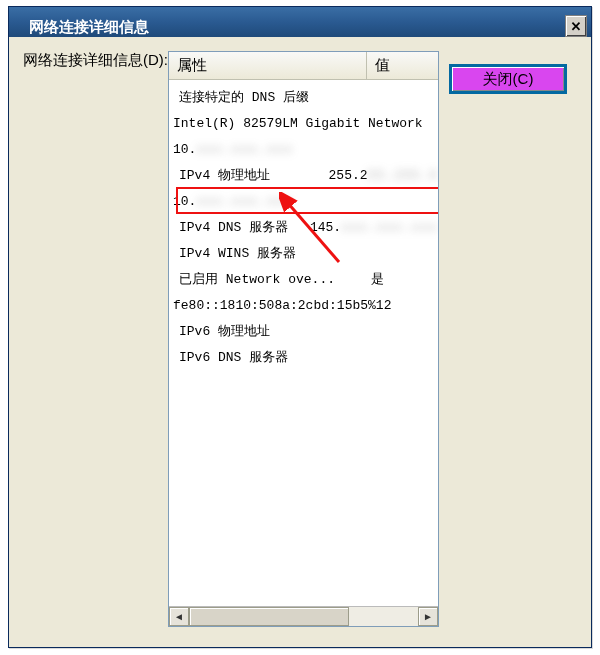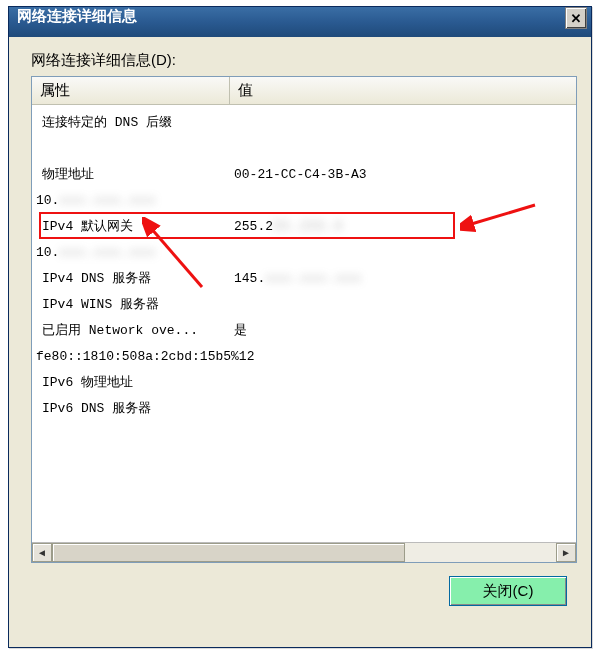--- a/index.html
+++ b/index.html
@@ -19,43 +19,42 @@
     background: #ece9d8;
     display: flex;
     flex-direction: column;
     box-shadow: 1px 1px 0 rgba(0,0,0,.15);
   }
   .titlebar {
     height: 30px;
     background: linear-gradient(#3a6ea5, #2a5a91 50%, #1f4a7a);
     color: #fff;
     display: flex;
-    align-items: flex-start;
-    padding: 0 4px 0 8px;
+    align-items: flex-end;
+    padding: 0 4px 0 20px;
     font-weight: bold;
     font-size: 15px;
   }
   .titlebar .title { flex: 1; }
   .close-btn {
     width: 22px; height: 22px;
     background: #d4d0c8;
     border: 1px solid #808080;
     box-shadow: inset 1px 1px 0 #fff, inset -1px -1px 0 #404040;
     display: flex; align-items: center; justify-content: center;
     font-family: "Arial", sans-serif;
     font-size: 13px; font-weight: bold; color: #000;
     cursor: pointer;
   }
   .body {
     flex: 1;
-    padding: 14px 14px 28px 14px;
-    display: flex;
-    flex-direction: column;
+    padding: 14px 14px 20px 14px;
+    display: flex;
+    flex-direction: row;
     background: #ece9d8;
-    margin-left: 8px;
   }
   .label-text {
     margin-bottom: 6px;
     font-size: 15px;
     color: #000;
   }
   .listview-wrap {
     flex: 1;
     position: relative;
     border: 1px solid #7f9db9;
@@ -155,22 +154,22 @@
   .footer {
     height: 56px;
     display: flex;
     justify-content: flex-end;
     align-items: center;
     padding: 0 10px;
   }
   .btn {
     min-width: 118px;
     height: 30px;
-    background: #86efac;
-    border: 1px solid #0369a1;
+    background: #d946ef;
+    border: 3px solid #0369a1;
     box-shadow: inset 1px 1px 0 #fff, inset -1px -1px 0 #888;
     font-size: 15px;
     font-family: inherit;
     cursor: pointer;
     padding: 0 14px;
   }
 </style>
 </head>
 <body>
 
@@ -190,30 +189,27 @@
         <div class="lv-header">
           <div class="col col1">属性</div>
           <div class="col col2">值</div>
         </div>
         <div class="lv-rows" id="rows">
             <div class="lv-row">
               <div class="c1">连接特定的 DNS 后缀</div>
               <div class="c2"></div>
             </div>
             <div class="lv-row">
-            </div>
-            <div class="lv-row">
-              <div class="c1">物理地址</div>
-              <div class="c2">00-21-CC-C4-3B-A3</div>
+              <div class="c2">Intel(R) 82579LM Gigabit Network</div>
             </div>
             <div class="lv-row">
               <div class="c2"><span>10.</span><span class="blur">xxx.xxx.xxx</span></div>
             </div>
             <div class="lv-row">
-              <div class="c1">IPv4 默认网关</div>
+              <div class="c1">IPv4 物理地址</div>
               <div class="c2"><span>255.2</span><span class="blur">55.255.0</span></div>
             </div>
             <div class="lv-row">
               <div class="c2"><span>10.</span><span class="blur">xxx.xxx.xxx</span></div>
             </div>
             <div class="lv-row">
               <div class="c1">IPv4 DNS 服务器</div>
               <div class="c2"><span>145.</span><span class="blur">xxx.xxx.xxx</span></div>
             </div>
             <div class="lv-row">

